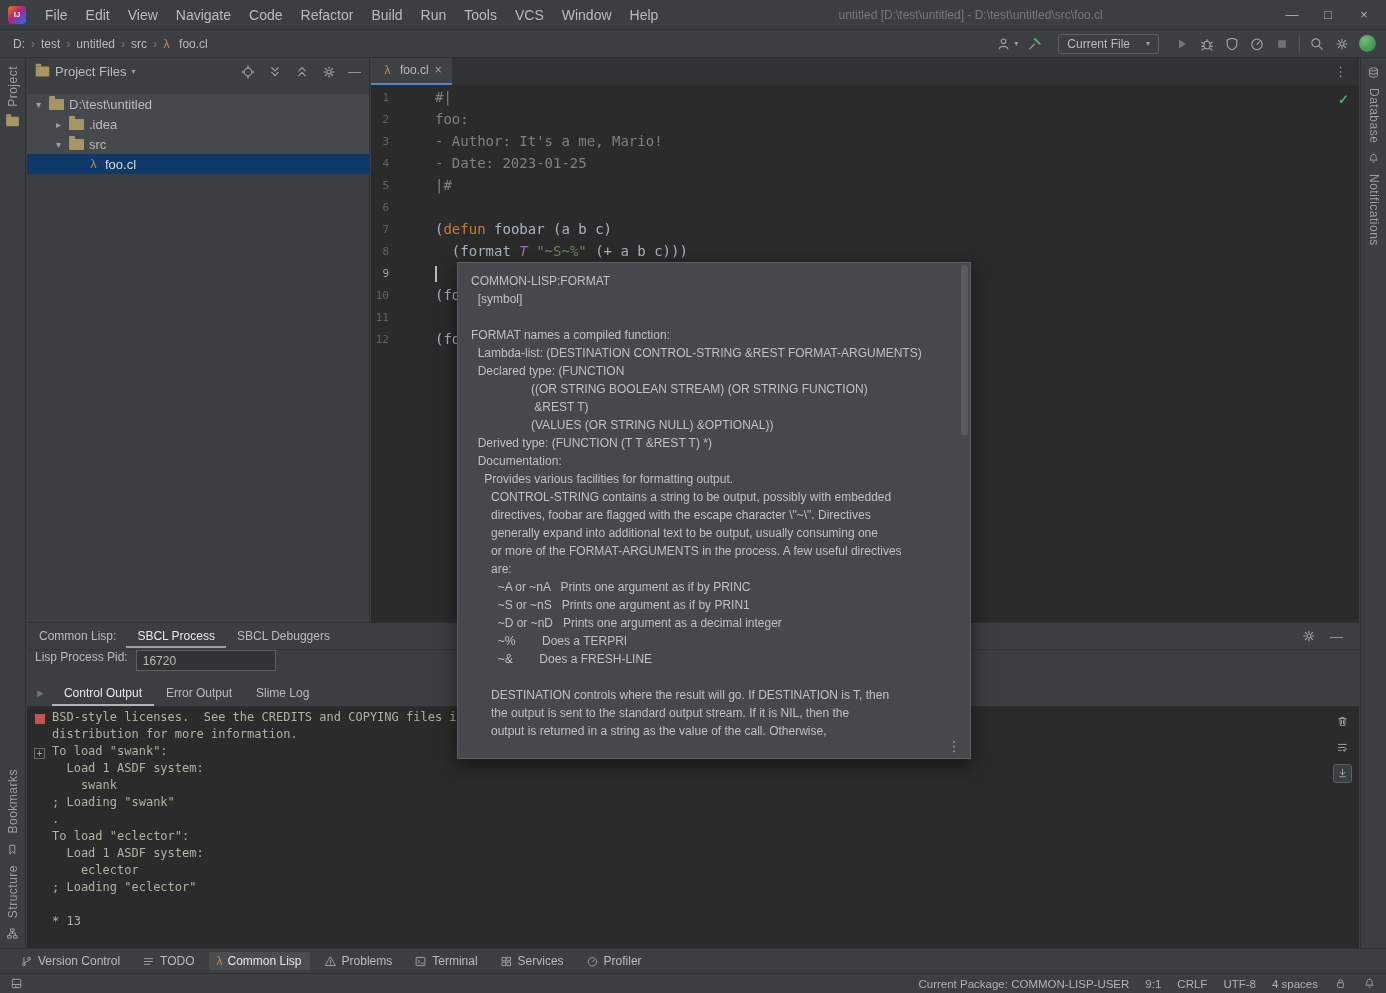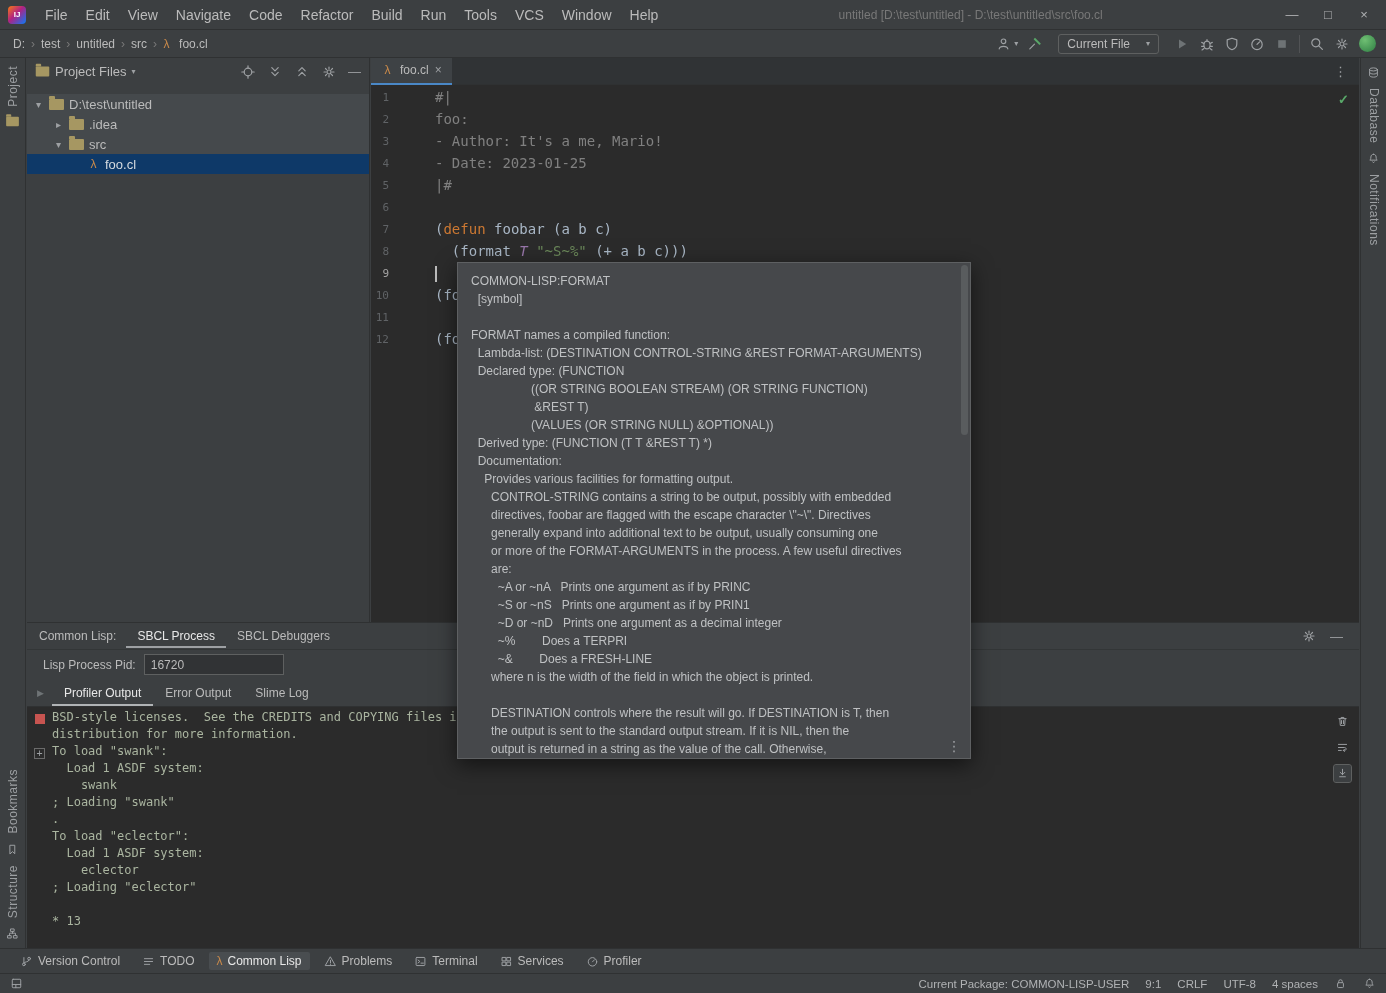--- a/index.html
+++ b/index.html
@@ -71,21 +71,21 @@
 .caret-i{display:inline-block;width:2px;height:16px;background:#BBBBBB;vertical-align:middle}
 .insp-check{position:absolute;top:34px;right:10px;color:#59A869;font-size:13px;font-weight:bold}
 
 
 .console{position:absolute;top:622px;left:27px;right:27px;height:326px;background:#2B2B2B;border-top:1px solid #2F3132}
 .con-header{height:26px;background:#3C3F41;display:flex;align-items:center;padding:0 6px;font-size:12px}
 .con-title{padding:0 10px 0 6px}
 .con-tab{padding:0 11px;line-height:24px}
 .con-tab.active{color:#E8E8E8;box-shadow:inset 0 -2px 0 #9DA0A3}
 .con-header-actions{margin-left:auto;display:flex;align-items:center;gap:13px;padding-right:10px}
-.pid-row{height:30px;background:#3C3F41;display:flex;align-items:center;gap:8px;padding:0 16px;font-size:12px;border-top:1px solid #333637}
+.pid-row{height:30px;background:#3C3F41;display:flex;gap:8px;padding:0 8px;font-size:12px;border-top:1px solid #333637}
 .pid-input{width:140px;height:21px;background:#313335;border:1px solid #5E6060;color:#BBBBBB;font-size:12px;padding:0 6px;font-family:"Liberation Sans",sans-serif}
 .out-tabs{height:28px;background:#3C3F41;display:flex;align-items:center;padding:0 10px;font-size:12px;border-bottom:1px solid #2F3132}
 .play-mini{color:#6E7375;font-size:9px;margin-right:8px}
 .out-tab{padding:0 12px;line-height:26px}
 .out-tab.active{color:#E8E8E8;box-shadow:inset 0 -2px 0 #B0B3B5}
 .con-body{position:relative;height:242px;padding:3px 0 0 25px;font-family:"DejaVu Sans Mono",monospace;font-size:12px;color:#AAB5A0}
 .con-line{height:17px;white-space:pre}
 .gutter-stop{position:absolute;left:8px;top:7px;width:10px;height:10px;background:#C75450}
 .gutter-plus{position:absolute;left:7px;top:41px;width:11px;height:11px;border:1px solid #6B6B6B;color:#9DA0A3;font-size:10px;line-height:9px;text-align:center}
 .con-actions{position:absolute;right:8px;top:6px;display:flex;flex-direction:column;gap:9px;align-items:center}
@@ -370,21 +370,21 @@
           </svg>
         <span class="dash">—</span>
       </div>
     </div>
     <div class="pid-row">
       <span>Lisp Process Pid:</span>
       <input class="pid-input" value="16720" style="">
     </div>
     <div class="out-tabs">
       <span class="play-mini">▶</span>
-      <span class="out-tab active">Profiler Output</span>
+      <span class="out-tab active">Control Output</span>
       <span class="out-tab">Error Output</span>
       <span class="out-tab">Slime Log</span>
     </div>
     <div class="con-body">
 
       <span class="gutter-stop"></span>
       <div class="gutter-plus">+</div>
       <div class="con-actions">
         <span class="act">
           <svg class="ic sm" viewBox="0 0 16 16">
@@ -438,21 +438,20 @@
       <div class="doc-line">      CONTROL-STRING contains a string to be output, possibly with embedded</div>
       <div class="doc-line">      directives, foobar are flagged with the escape character \"~\". Directives</div>
       <div class="doc-line">      generally expand into additional text to be output, usually consuming one</div>
       <div class="doc-line">      or more of the FORMAT-ARGUMENTS in the process. A few useful directives</div>
       <div class="doc-line">      are:</div>
       <div class="doc-line">        ~A or ~nA   Prints one argument as if by PRINC</div>
       <div class="doc-line">        ~S or ~nS   Prints one argument as if by PRIN1</div>
       <div class="doc-line">        ~D or ~nD   Prints one argument as a decimal integer</div>
       <div class="doc-line">        ~%        Does a TERPRI</div>
       <div class="doc-line">        ~&amp;        Does a FRESH-LINE</div>
-      <div class="doc-line">      where n is the width of the field in which the object is printed.</div>
       <div class="doc-line"></div>
       <div class="doc-line">      DESTINATION controls where the result will go. If DESTINATION is T, then</div>
       <div class="doc-line">      the output is sent to the standard output stream. If it is NIL, then the</div>
       <div class="doc-line">      output is returned in a string as the value of the call. Otherwise,</div>
     </div>
 
   <div class="twbar">
     <span class="tw-item">
       <svg class="ic sm" viewBox="0 0 16 16">
           <circle cx="4.8" cy="11.5" r="1.7"></circle>

